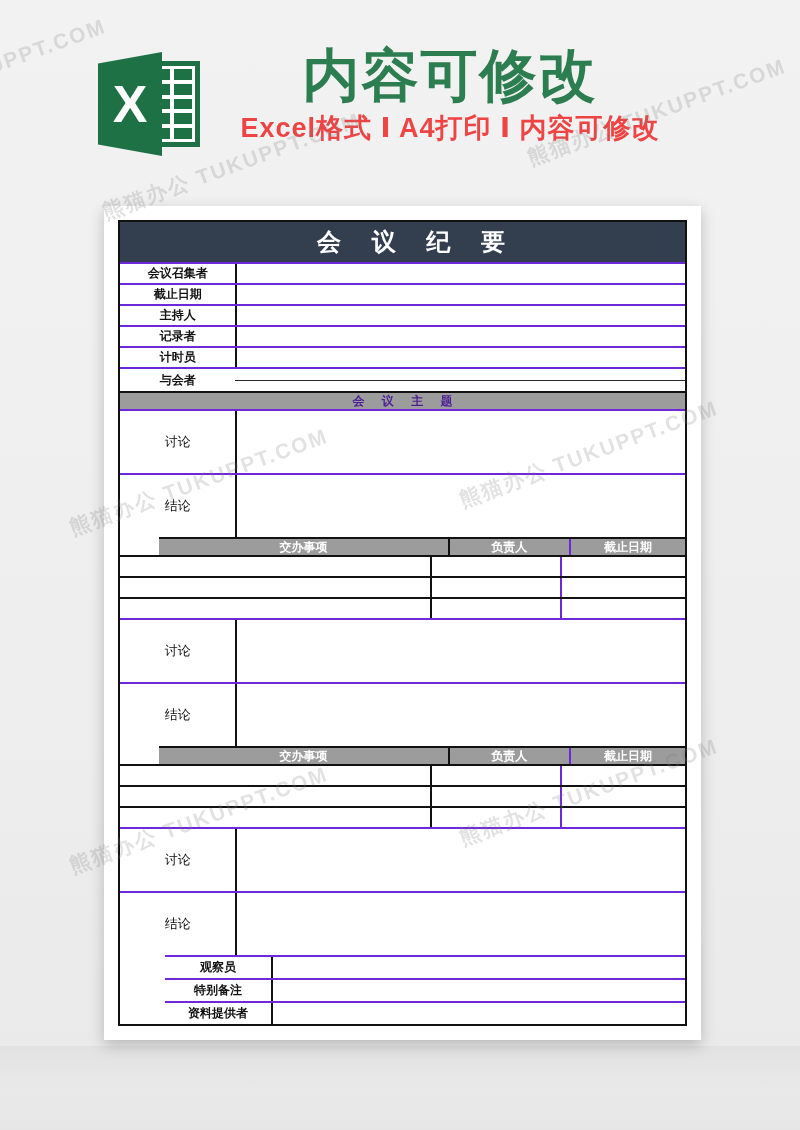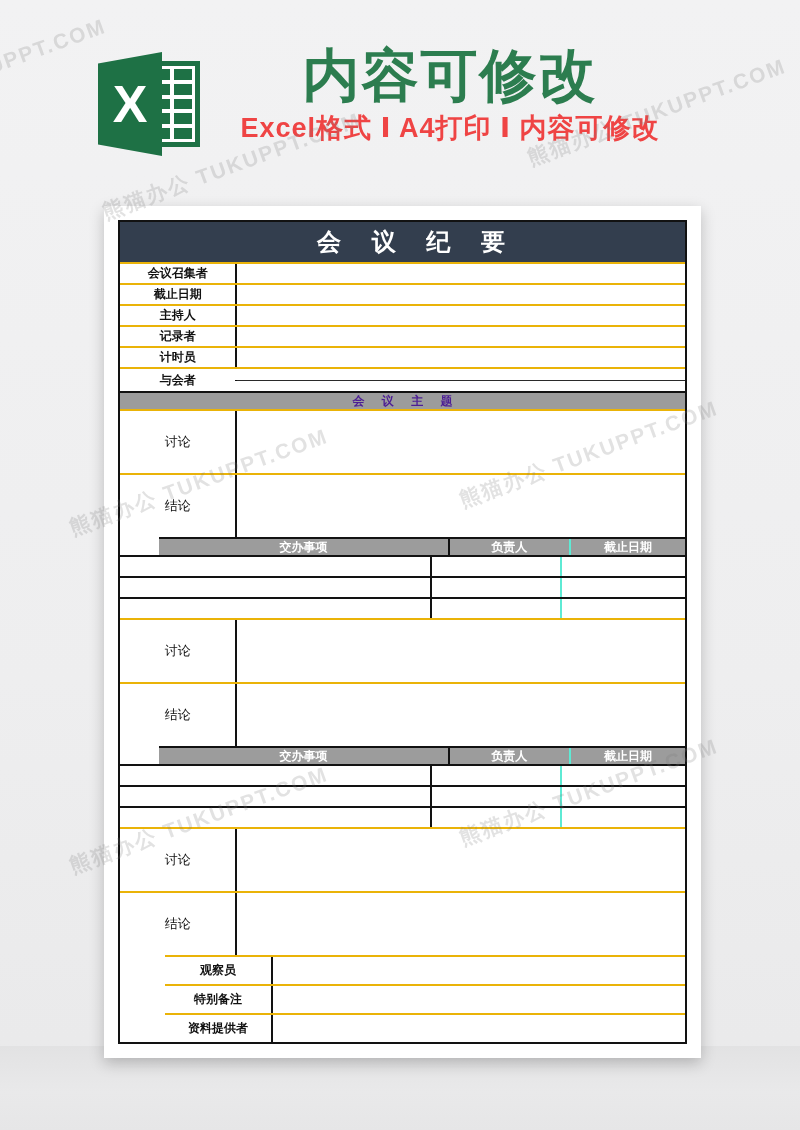--- a/index.html
+++ b/index.html
@@ -62,24 +62,24 @@
     display: flex; flex-direction: column;
     color: #111111;
   }
 
   .t-title {
     height: 40px; background: #333e4e; color: #ffffff;
     display: flex; align-items: center; justify-content: center;
     font-size: 24px; font-weight: bold; letter-spacing: 12px; padding-left: 29px;
   }
 
-  .row { display: flex; border-top: 2px solid #eab308; align-items: stretch; }
+  .row { display: flex; border-top: 2px solid #6d28d9; align-items: stretch; }
 
   .info-row  { height: 21px; }
-  .footer-row { height: 29px; margin-left: 45px; }
+  .footer-row { height: 23px; margin-left: 45px; }
   .cell-label {
     width: 20.4%; display: flex; align-items: center; justify-content: center;
     font-size: 12px; font-weight: bold; text-align: center;
   }
   .cell-value { flex: 1; border-left: 2px solid #121212; background: #ffffff; }
 
   .attendee-row { height: 24px; align-items: center; }
   .attendee-values { flex: 1; border-left: 2px solid #121212; display: flex; flex-direction: column; }
   .attendee-sub { flex: 1; }
   .attendee-sub + .attendee-sub { border-top: 1px solid #2a2a2a; }
@@ -93,21 +93,21 @@
 
   .dc-row { height: 64px; }
   .dc-row .cell-label { font-weight: normal; font-size: 13px; }
 
   .task-head {
     height: 18px; display: flex; border-top: 2px solid #121212;
     background: #9c9c9c; color: #ffffff; font-size: 12px; font-weight: bold; margin-left: 39px;
   }
   .task-head > div { display: flex; align-items: center; justify-content: center; }
   .col-item { width: 55.3%; border-right: 2px solid #121212; }
-  .col-owner { width: 23%; border-right: 2px solid #5eead4; }
+  .col-owner { width: 23%; border-right: 2px solid #6d28d9; }
   .col-deadline { flex: 1; }
 
   .task-row { height: 21px; display: flex; border-top: 2px solid #121212; background: #ffffff; }
   .task-row .col-item, .task-row .col-owner { background: #ffffff; }
 
   .bottom-band {
     position: absolute; left: 0; top: 1046px; width: 800px; height: 84px; z-index: 0;
     background: linear-gradient(180deg, #e2e2e3 0%, #e9e9ea 55%, #e6e6e7 100%);
   }
 </style>

